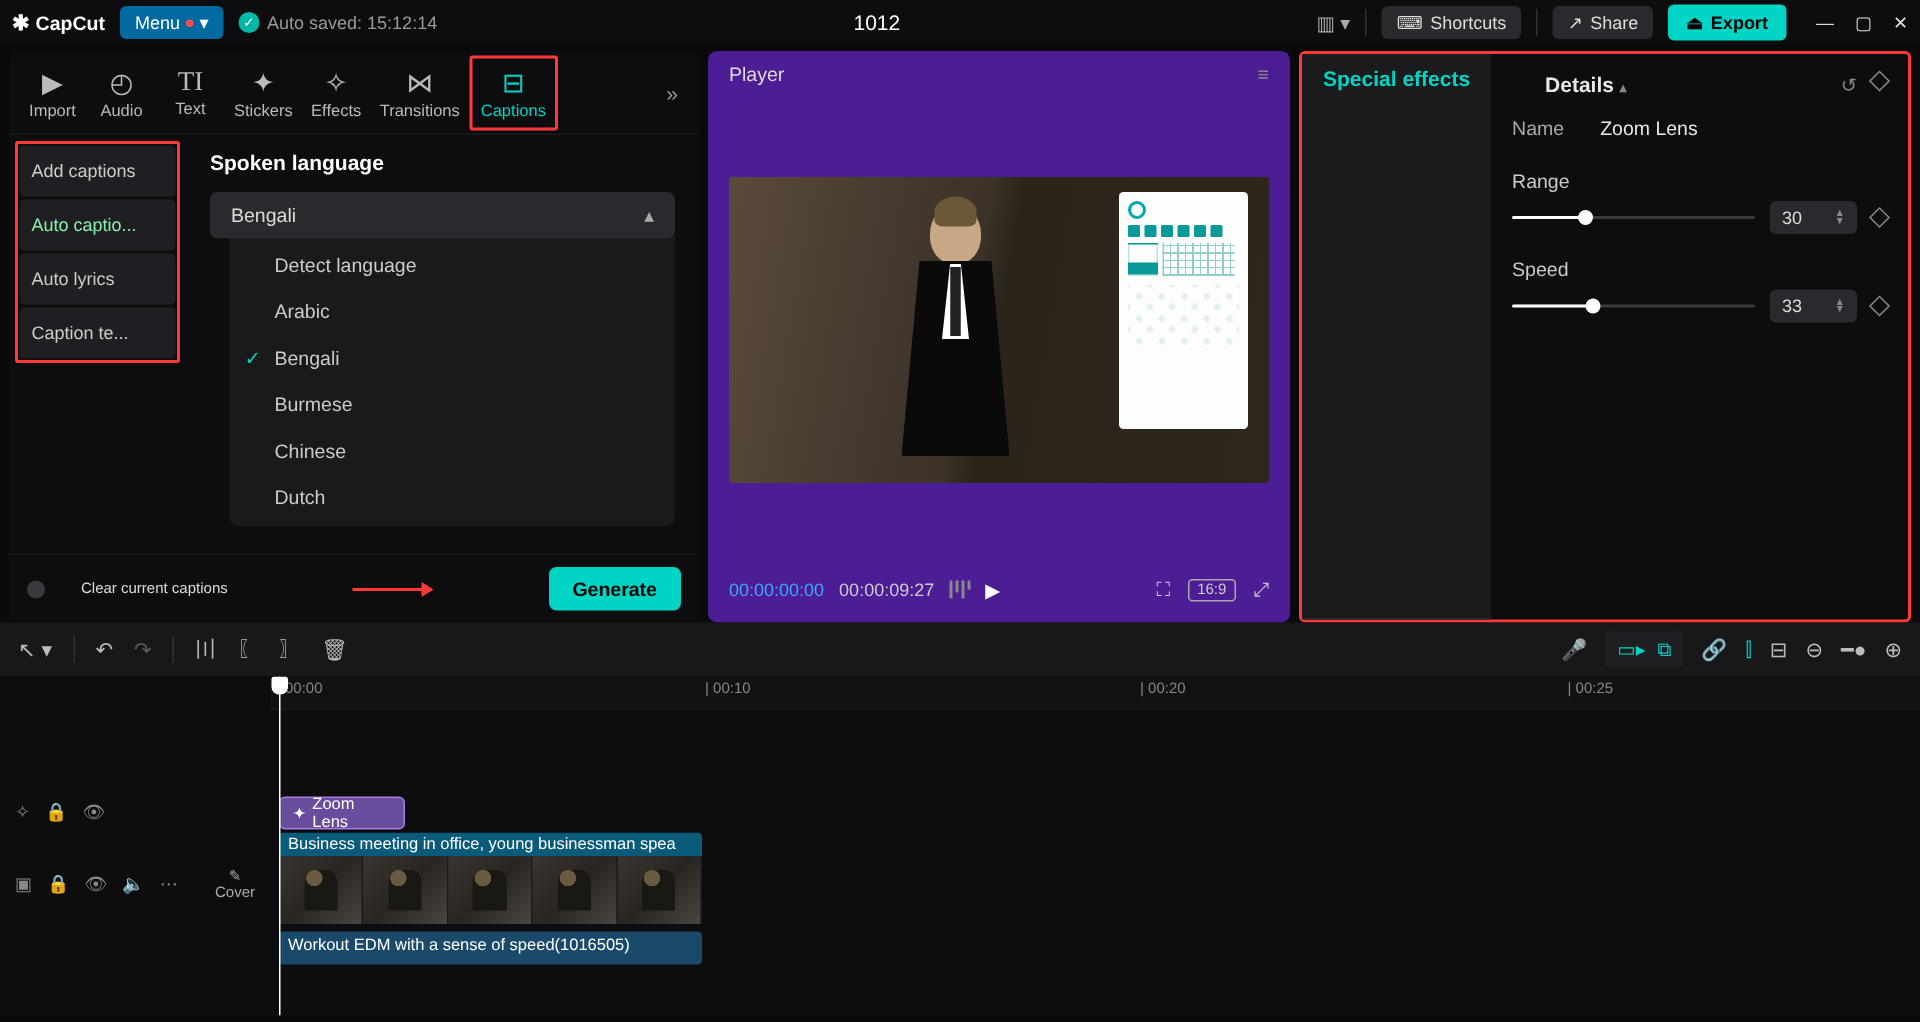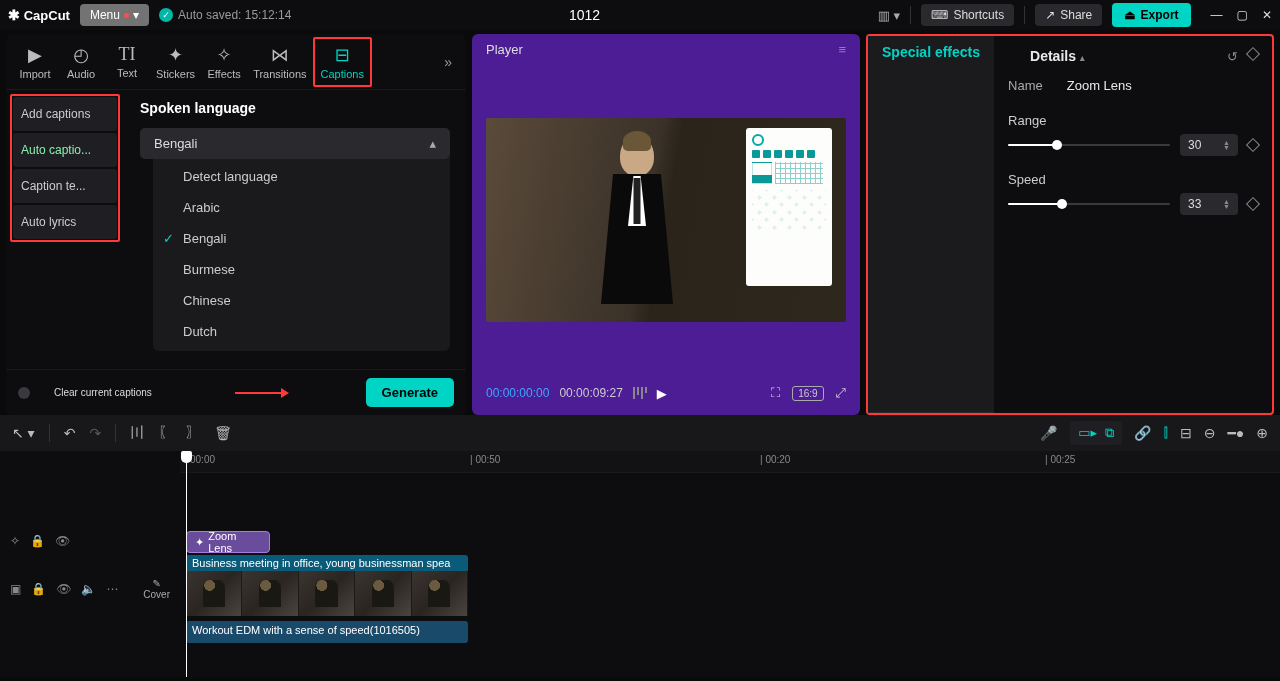--- a/index.html
+++ b/index.html
@@ -2,21 +2,21 @@
 <html><head>
 <meta charset="utf-8">
 <style>
 * { box-sizing: border-box; margin: 0; padding: 0; font-family: -apple-system, "Segoe UI", Arial, sans-serif; }
 body { background: #0a0a0b; color: #e8e8e8; width: 1280px; height: 681px; overflow: hidden; font-size: 13px; }
 
 
 .titlebar { height: 30px; background: #0d0d0f; display: flex; align-items: center; padding: 0 8px; gap: 10px; }
 .logo { display: flex; align-items: center; gap: 4px; font-weight: 600; color: #fff; font-size: 13px; }
 .logo-icon { color: #fff; font-size: 14px; }
-.menu-btn { background: #737373; color: #fff; padding: 4px 10px; border-radius: 4px; display: flex; align-items: center; gap: 4px; font-size: 12px; }
+.menu-btn { background: #0369a1; color: #fff; padding: 4px 10px; border-radius: 4px; display: flex; align-items: center; gap: 4px; font-size: 12px; }
 .menu-dot { width: 5px; height: 5px; background: #ff4d4d; border-radius: 50%; }
 .autosave { color: #9a9a9c; font-size: 12px; display: flex; align-items: center; gap: 5px; }
 .check-icon { width: 14px; height: 14px; background: #00b8a6; border-radius: 50%; display: flex; align-items: center; justify-content: center; color: #fff; font-size: 9px; }
 .title-center { flex: 1; text-align: center; color: #fff; font-weight: 500; font-size: 14px; }
 .title-right { display: flex; align-items: center; gap: 10px; }
 .tr-btn { display: flex; align-items: center; gap: 5px; padding: 4px 10px; border-radius: 4px; font-size: 12px; }
 .tr-btn.gray { background: #2a2a2e; color: #ddd; }
 .tr-btn.share { background: #2a2a2e; color: #ddd; }
 .tr-btn.export { background: #00d4c4; color: #000; font-weight: 600; padding: 5px 12px; }
 .win-controls { display: flex; gap: 14px; color: #ddd; font-size: 12px; margin-left: 10px; }
@@ -208,22 +208,22 @@
         </div>
       </div>
       <div class="more-arrows">»</div>
     </div>
 
     <div class="left-body">
       <div class="left-sidebar">
         <div class="ls-highlight-box">
           <div class="ls-item">Add captions</div>
           <div class="ls-item active">Auto captio...</div>
+          <div class="ls-item">Auto lyrics</div>
           <div class="ls-item">Caption te...</div>
-          <div class="ls-item">Auto lyrics</div>
         </div>
       </div>
 
       <div class="left-content">
         <div class="section-title">Spoken language</div>
         <div class="dropdown-sel">
           <span>Bengali</span>
           <span class="dd-arrow">▴</span>
         </div>
         <div class="dd-list">
@@ -375,21 +375,21 @@
       <span class="tl-btn">⊖</span>
       <span class="tl-btn">━●</span>
       <span class="tl-btn">⊕</span>
     </div>
   </div>
 
   <div class="tl-body" style="position:relative;">
     <div class="playhead"></div>
     <div class="tl-ruler main">
       <span class="ruler-mark" style="left:10px">00:00</span>
-      <span class="ruler-mark" style="left:290px">| 00:50</span>
+      <span class="ruler-mark" style="left:290px">| 00:10</span>
       <span class="ruler-mark" style="left:580px">| 00:20</span>
       <span class="ruler-mark" style="left:865px">| 00:25</span>
     </div>
 
     <div class="tracks-col">
 
       <div style="position:absolute; left:0; top:76px; width:180px; height:28px;" class="track-gutter">
         <span>✧</span>
         <span>🔒</span>
         <span>👁</span>

